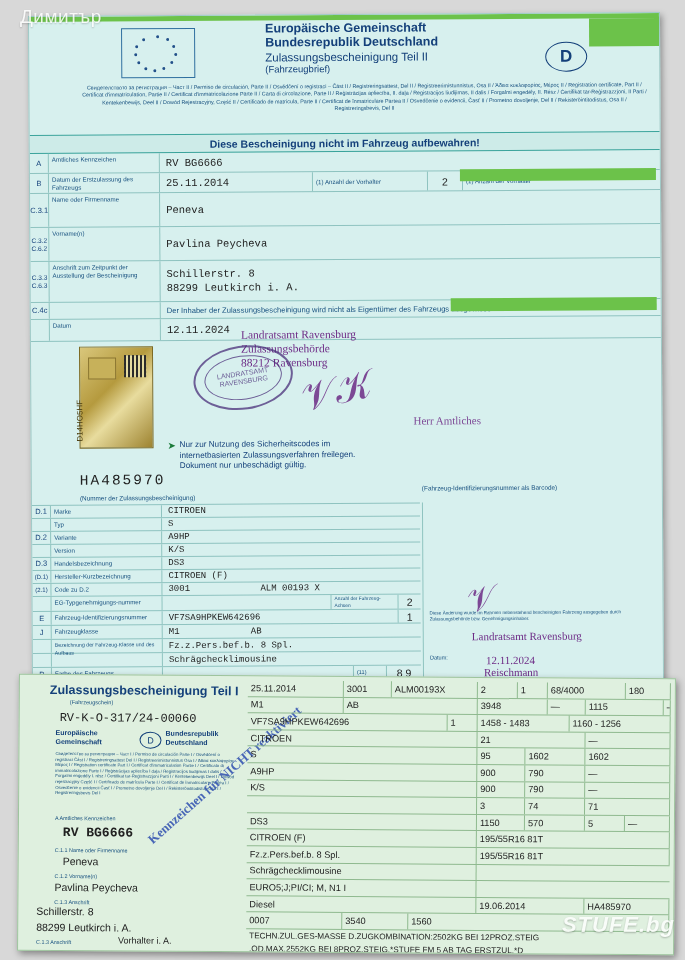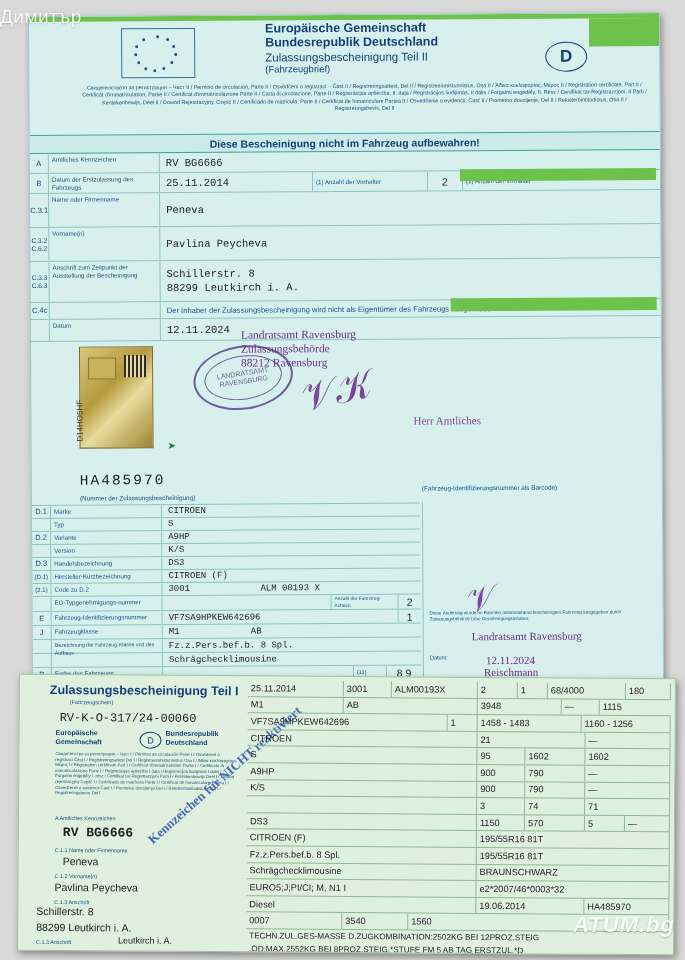--- a/index.html
+++ b/index.html
@@ -4,21 +4,21 @@
 <style>
   html,body{margin:0;padding:0;}
   body{
     width:685px;height:960px;
     background:#d8d8d8;
     font-family:"Liberation Sans", sans-serif;
     position:relative;
     overflow:hidden;
   }
   .watermark-tl{
-    position:absolute;left:0;top:6px;
+    position:absolute;left:20px;top:6px;
     font-size:19px;color:#ffffff;opacity:.85;
     font-family:"Liberation Sans", sans-serif;
     letter-spacing:.5px;
     z-index:50;
     text-shadow:0 1px 2px rgba(0,0,0,.25);
   }
   .watermark-br{
     position:absolute;right:10px;bottom:22px;
     font-size:22px;color:#ffffff;opacity:.8;
     font-weight:bold;font-style:italic;
@@ -146,21 +146,21 @@
   .grid1{position:absolute;left:228px;top:4px;right:4px;bottom:4px;}
   .grow{display:flex;border-bottom:1px solid #8fb98f;height:15.6px;align-items:center;}
   .gcell{border-right:1px solid #8fb98f;height:100%;display:flex;align-items:center;padding:0 3px;font-size:9.2px;color:#222;box-sizing:border-box;overflow:hidden;white-space:nowrap;}
   .wide{flex:1;}
   .freetext{font-size:8.2px;color:#222;padding:1px 3px;line-height:11px;}
 </style>
 </head>
 <body>
 
 <div class="watermark-tl">Димитър</div>
-<div class="watermark-br">ATUM.bg</div>
+<div class="watermark-br">STUFE.bg</div>
 
 <div class="doc2">
 
   <div class="greenbar" style="left:0;top:0;width:630px;height:5px;"></div>
   <div class="greenbar" style="left:560px;top:5px;width:70px;height:28px;"></div>
 
   <div class="hdr">
     <div class="euflag">
       <div class="star" style="left:34px;top:6px"></div>
       <div class="star" style="left:44px;top:9px"></div>
@@ -248,20 +248,21 @@
   </div>
 
   <div class="holo">
     <div class="chip"></div>
     <div class="qr"></div>
     <div class="num">D14HO5HF</div>
   </div>
 
   <div class="arrowtext">
     <span class="ar">➤</span>
+    <span>Nur zur Nutzung des Sicherheitscodes im internetbasierten Zulassungsverfahren freilegen. Dokument nur unbeschädigt gültig.</span>
   </div>
 
   <div class="hacode">HA485970</div>
   <div class="secnote">(Nummer der Zulassungsbescheinigung)</div>
   <div class="barcodenote">(Fahrzeug-Identifizierungsnummer als Barcode)</div>
 
   <div style="position:absolute;left:0;top:488px;width:388px;border-top:1px solid #8fc3c0;">
     <div class="row" style="height:12px;">
         <div class="kcell">D.1</div>
         <div class="lcell">Marke</div>
@@ -375,46 +376,46 @@
   <div class="lbl" style="left:36px;top:172px;">C.1.1 Name oder Firmenname</div>
   <div class="val" style="left:44px;top:180px;">Peneva</div>
 
   <div class="lbl" style="left:36px;top:198px;">C.1.2 Vorname(n)</div>
   <div class="val" style="left:36px;top:206px;">Pavlina Peycheva</div>
 
   <div class="lbl" style="left:36px;top:224px;">C.1.3 Anschrift</div>
   <div class="val" style="left:18px;top:230px;">Schillerstr. 8</div>
   <div class="val" style="left:18px;top:246px;">88299 Leutkirch i. A.</div>
   <div class="lbl" style="left:18px;top:264px;">C.1.3 Anschrift</div>
-  <div class="val" style="left:100px;top:260px;font-size:9px;">Leutkirch i. A.</div>
+  <div class="val" style="left:100px;top:260px;font-size:9px;">Vorhalter i. A.</div>
 
   <div class="diagonal">Kennzeichen für NICHT reaktiviert</div>
 
   <div class="grid1">
     <div class="grow">
         <div class="gcell" style="width:96px;flex:none">25.11.2014</div>
         <div class="gcell" style="width:48px;flex:none">3001</div>
         <div class="gcell" style="width:86px;flex:none">ALM00193X</div>
         <div class="gcell" style="width:40px;flex:none">2</div>
         <div class="gcell" style="width:30px;flex:none">1</div>
         <div class="gcell" style="width:78px;flex:none">68/4000</div>
         <div class="gcell wide">180</div>
       </div>
     <div class="grow">
         <div class="gcell" style="width:96px;flex:none">M1</div>
         <div class="gcell" style="width:134px;flex:none">AB</div>
-        <div class="gcell" style="width:84px;flex:none">3948</div>
+        <div class="gcell" style="width:70px;flex:none">3948</div>
         <div class="gcell" style="width:38px;flex:none">—</div>
         <div class="gcell" style="width:78px;flex:none">1115</div>
         <div class="gcell wide">—</div>
       </div>
     <div class="grow">
         <div class="gcell" style="width:200px;flex:none">VF7SA9HPKEW642696</div>
         <div class="gcell" style="width:30px;flex:none">1</div>
-        <div class="gcell" style="width:104px;flex:none">1458 - 1483</div>
+        <div class="gcell" style="width:92px;flex:none">1458 - 1483</div>
         <div class="gcell wide">1160 - 1256</div>
       </div>
     <div class="grow">
         <div class="gcell" style="width:230px;flex:none">CITROEN</div>
         <div class="gcell" style="width:108px;flex:none">21</div>
         <div class="gcell wide">—</div>
       </div>
     <div class="grow">
         <div class="gcell" style="width:230px;flex:none">S</div>
         <div class="gcell" style="width:48px;flex:none">95</div>
@@ -449,25 +450,23 @@
     <div class="grow">
         <div class="gcell" style="width:230px;flex:none">CITROEN (F)</div>
         <div class="gcell wide">195/55R16 81T</div>
       </div>
     <div class="grow">
         <div class="gcell" style="width:230px;flex:none">Fz.z.Pers.bef.b. 8 Spl.</div>
         <div class="gcell wide">195/55R16 81T</div>
       </div>
     <div class="grow">
         <div class="gcell" style="width:230px;flex:none">Schrägchecklimousine</div>
-        <div class="gcell wide">BRAUNSCHWARZ</div>
       </div>
     <div class="grow">
         <div class="gcell" style="width:230px;flex:none">EURO5;J;PI/CI; M, N1 I</div>
-        <div class="gcell wide">e2*2007/46*0003*32</div>
       </div>
     <div class="grow">
         <div class="gcell" style="width:230px;flex:none">Diesel</div>
         <div class="gcell" style="width:108px;flex:none">19.06.2014</div>
         <div class="gcell wide">HA485970</div>
       </div>
     <div class="grow">
         <div class="gcell" style="width:96px;flex:none">0007</div>
         <div class="gcell" style="width:66px;flex:none">3540</div>
         <div class="gcell wide">1560</div>

